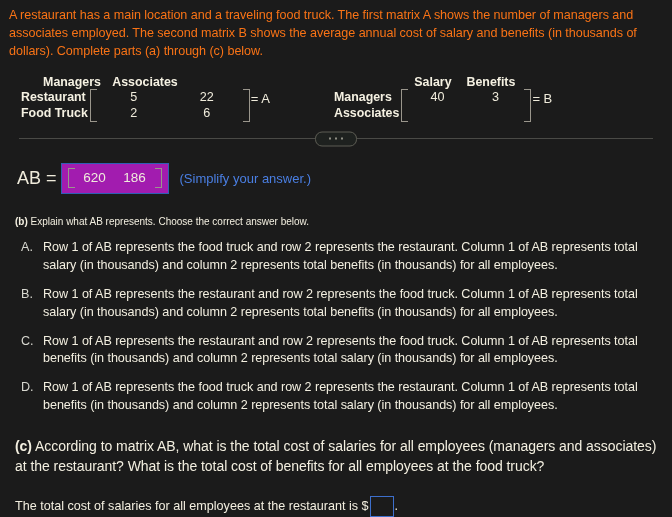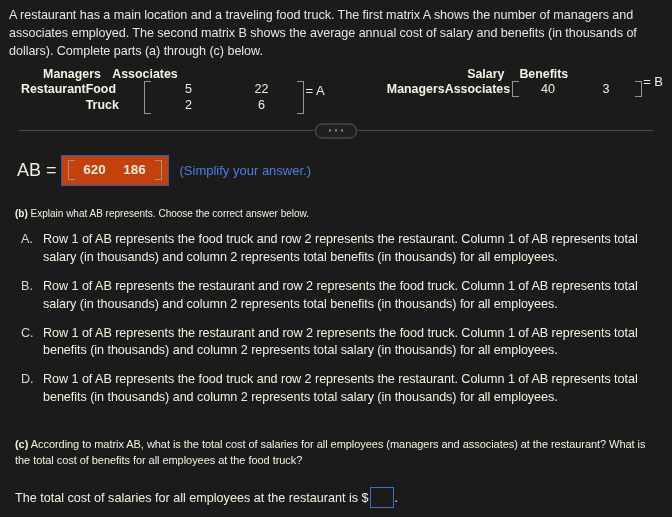--- a/index.html
+++ b/index.html
@@ -18,22 +18,22 @@
   }
   .page {
     padding: 7px 9px 0 9px;
     box-sizing: border-box;
     width: 672px;
   }
   
   #intro {
     line-height: 1.42;
     font-size: 12.6px;
-    color: #e5e5e5;
-    margin: 0 0 6px 0;
+    color: #f97316;
+    margin: 0 0 14px 0;
     letter-spacing: -0.05px;
   }
   
   .matrix-row {
     display: flex;
     align-items: flex-start;
     margin-top: 4px;
     padding-left: 12px;
     gap: 4px;
   }
@@ -44,21 +44,21 @@
   .mat-unit { display: flex; flex-direction: column; }
   .col-heads {
     display: flex;
     font-weight: bold;
     font-size: 12.4px;
     color: #f5f1e2;
     margin-left: 0px;
   }
   .rowlabels {
     display: flex;
-    flex-direction: row;
+    flex-direction: column;
     justify-content: center;
     font-weight: bold;
     font-size: 12.4px;
     color: #f5f1e2;
     line-height: 1.33;
     text-align: left;
     padding-right: 2px;
   }
   .bracket-wrap {
     display: flex;
@@ -132,22 +132,21 @@
   .ab-eq {
     font-size: 18px;
     color: #efebdb;
     padding-right: 4px;
   }
   .ab-box {
     border: 1.5px solid #2f5fb5;
     padding: 4px 6px 5px 6px;
     display: flex;
     align-items: stretch;
-    background: #c2410c;
-    font-weight: bold;
+    background: #a21caf;
   }
   .ab-box .cells .c { font-size: 13.5px; padding: 1px 0; }
   .simplify {
     color: #4a7fe3;
     font-size: 13px;
     padding-left: 11px;
   }
 
   
   .part-b {
@@ -174,23 +173,23 @@
     flex: 1;
     line-height: 1.42;
     font-size: 12.6px;
     color: #f3efe0;
     padding-right: 8px;
     letter-spacing: -0.05px;
   }
 
   
   .part-c {
-    margin-top: 30px;
+    margin-top: 22px;
     padding-left: 6px;
-    font-size: 11px;
+    font-size: 14px;
     line-height: 1.42;
     color: #f3efe0;
     letter-spacing: -0.05px;
   }
   .part-c b { font-weight: bold; }
   .answer-line {
     margin-top: 19px;
     padding-left: 6px;
     font-size: 12.6px;
     color: #f3efe0;

